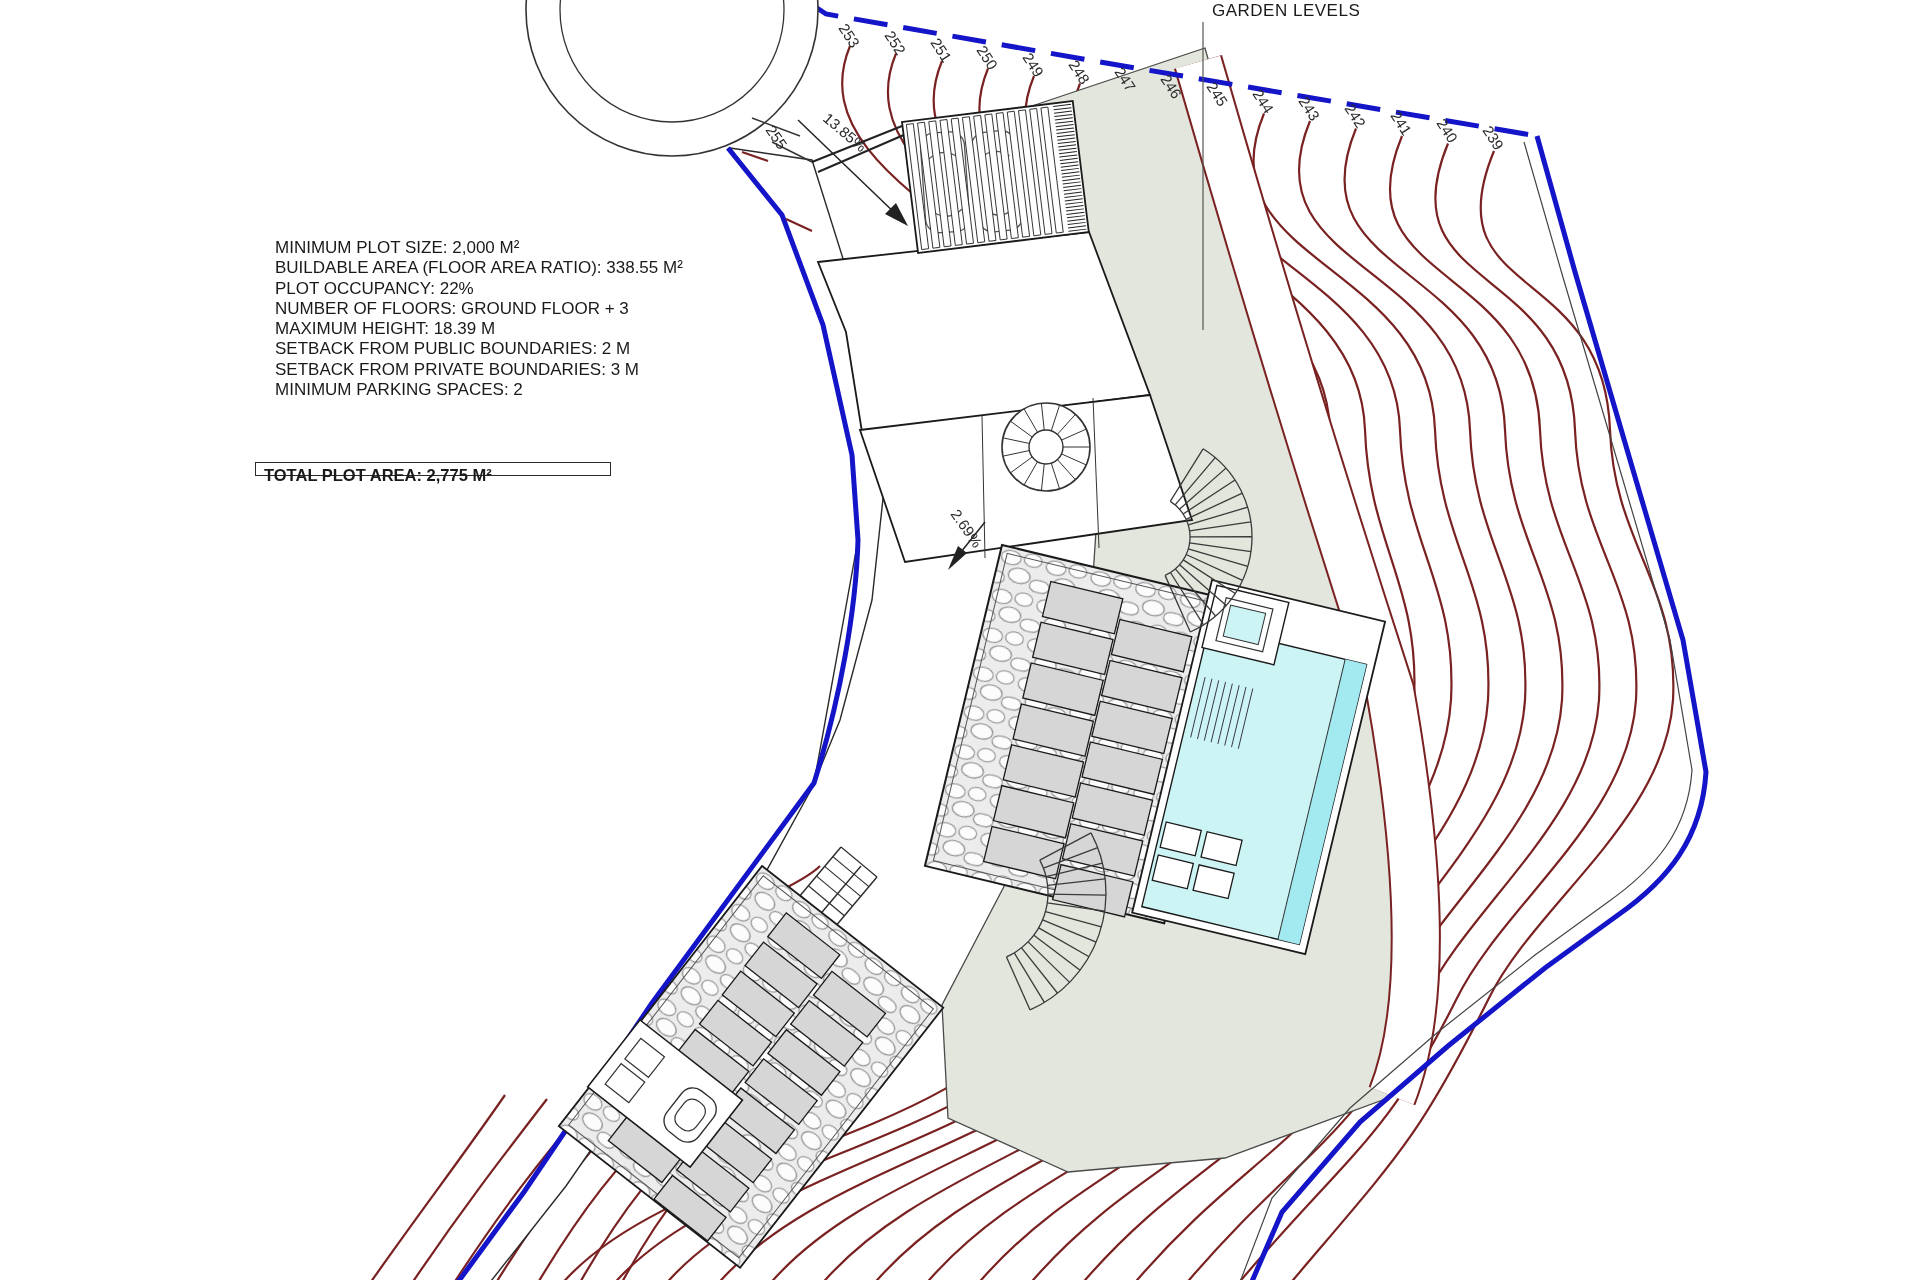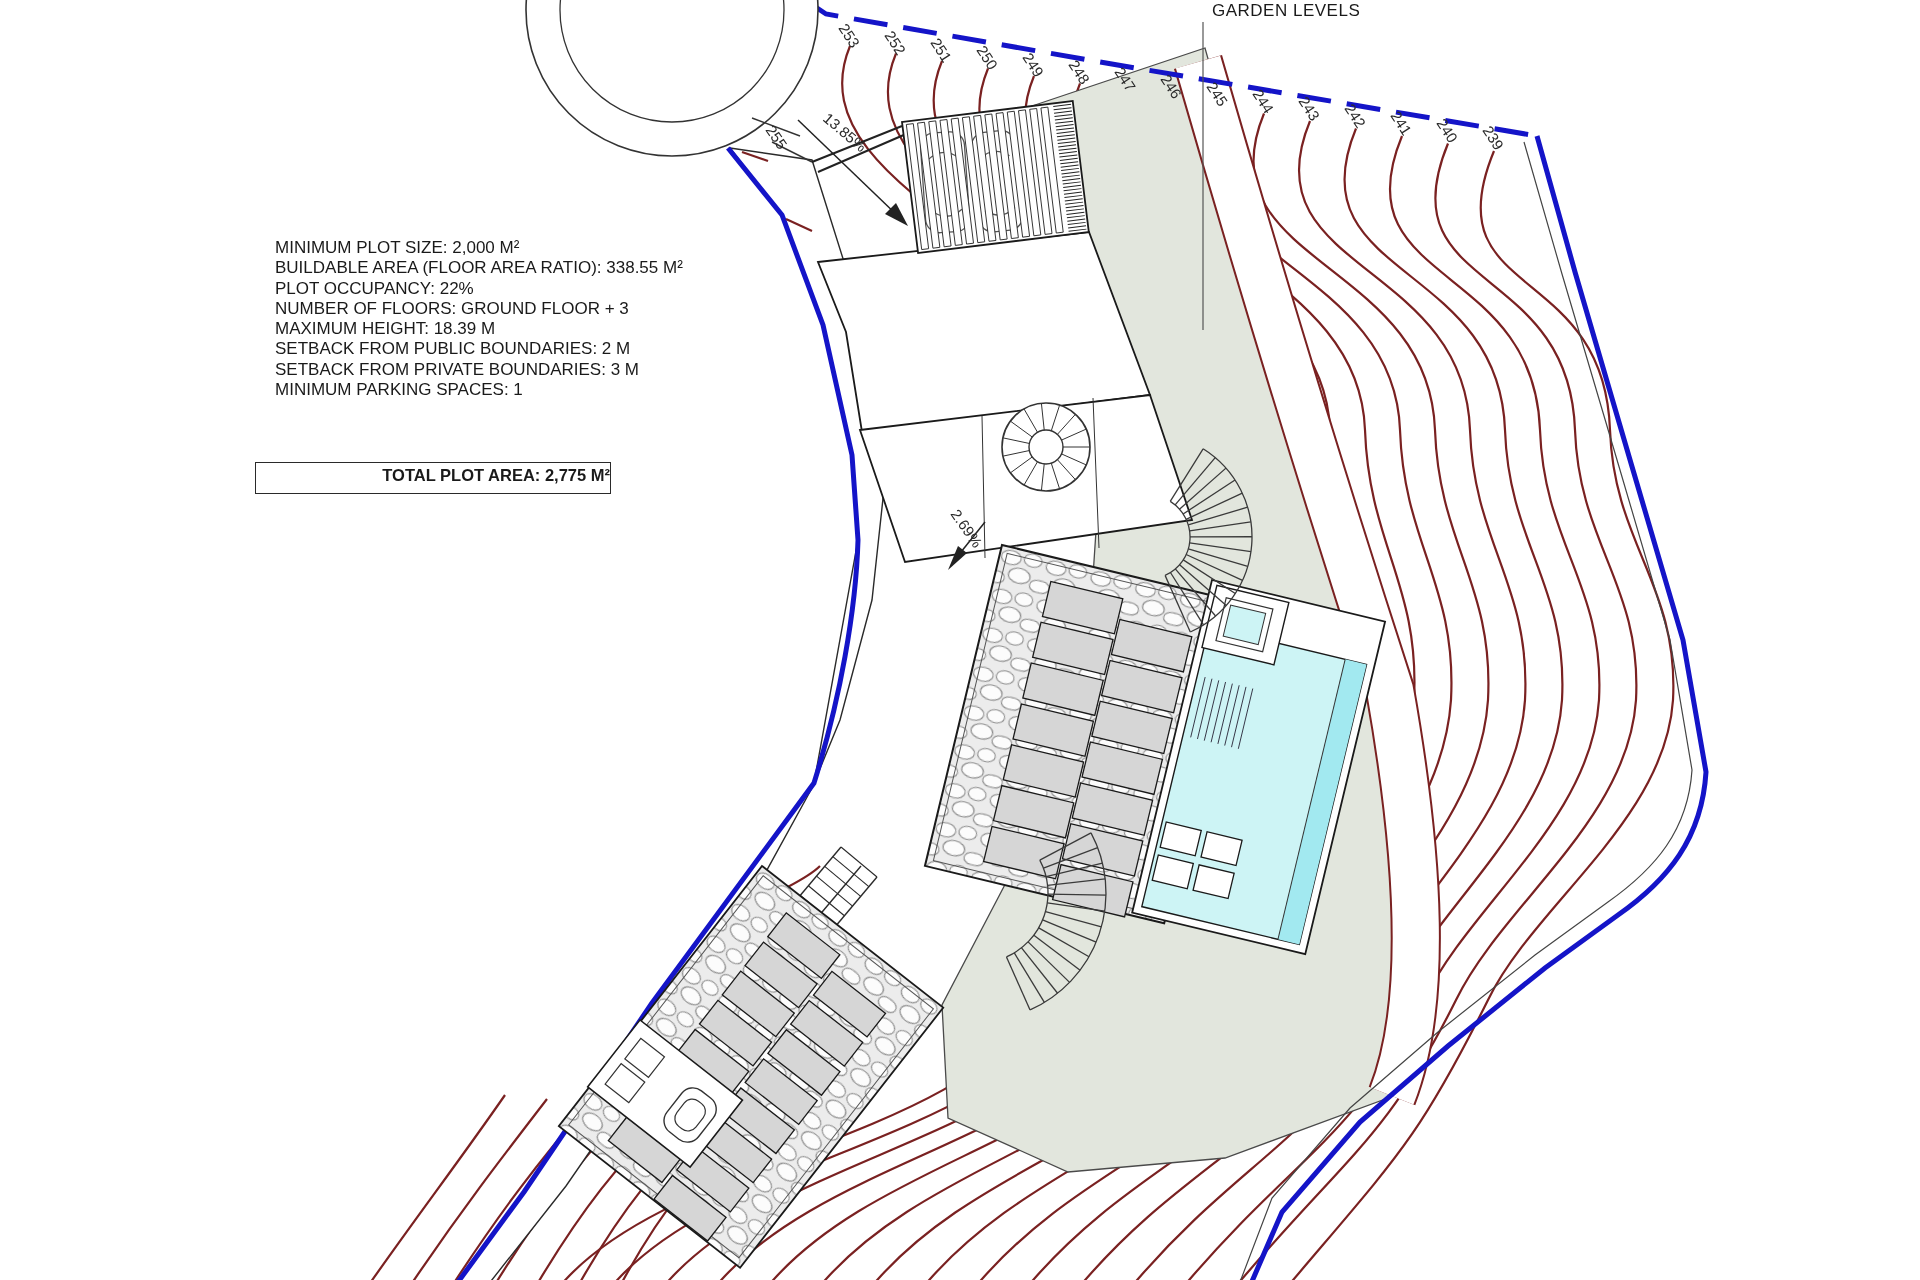--- a/index.html
+++ b/index.html
@@ -3,23 +3,23 @@
 <meta charset="utf-8">
 <style>
   html,body{margin:0;padding:0;background:#ffffff;}
   .sheet{position:relative;width:1920px;height:1280px;background:#fff;overflow:hidden;
          font-family:"Liberation Sans", sans-serif;color:#1a1a1a;}
   .sheet svg{position:absolute;left:0;top:0;}
   .planning{position:absolute;left:268px;top:238px;width:480px;}
   .planning h2{font-size:19px;line-height:24px;margin:0 0 38px 0;font-weight:bold;
                text-decoration:underline;letter-spacing:.2px;}
   .cond{font-size:17px;line-height:20.3px;white-space:nowrap;margin-left:7px;}
-  .total-box{position:absolute;left:255px;top:462px;width:356px;height:32px;
+  .total-box{position:absolute;left:255px;top:462px;width:356px;height:14px;
              border:1.6px solid #2a2a2a;background:#fff;font-weight:bold;
-             font-size:16.5px;line-height:25px;padding-left:8px;box-sizing:border-box;white-space:nowrap;text-align:right;}
+             font-size:16.5px;line-height:25px;padding-left:8px;box-sizing:border-box;white-space:nowrap;}
   .map-label{font-size:15px;fill:#2b2b2b;font-family:"Liberation Sans",sans-serif;}
   .big-label{font-size:17px;fill:#1a1a1a;font-family:"Liberation Sans",sans-serif;letter-spacing:.5px;}
   .c-blue{stroke:var(--boundary,#1414c8);}
   .c-contour{stroke:var(--contour,#7a2121);}
   .f-garden{fill:var(--garden,#e2e6dd);}
   .f-pool{fill:var(--pool,#cdf4f5);}
   .f-pooledge{fill:var(--pooledge,#a2e9f0);}
   .f-paver{fill:var(--paver,#d6d6d6);}
 </style>
 </head>
@@ -353,17 +353,17 @@
 </svg>
 
 <div class="planning">
   <div class="cond">MINIMUM PLOT SIZE: 2,000 M²</div>
   <div class="cond">BUILDABLE AREA (FLOOR AREA RATIO): 338.55 M²</div>
   <div class="cond">PLOT OCCUPANCY: 22%</div>
   <div class="cond">NUMBER OF FLOORS: GROUND FLOOR + 3</div>
   <div class="cond">MAXIMUM HEIGHT: 18.39 M</div>
   <div class="cond">SETBACK FROM PUBLIC BOUNDARIES: 2 M</div>
   <div class="cond">SETBACK FROM PRIVATE BOUNDARIES: 3 M</div>
-  <div class="cond">MINIMUM PARKING SPACES: 1</div>
+  <div class="cond">MINIMUM PARKING SPACES: 2</div>
 </div>
 <div class="total-box">TOTAL PLOT AREA: 2,775 M²</div>
 
 </div>
 
 </body></html>

